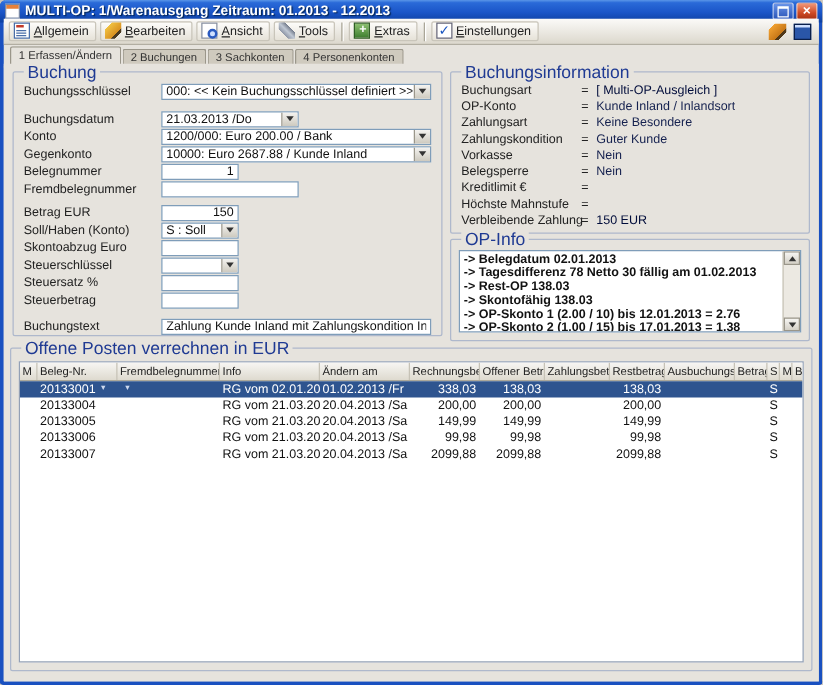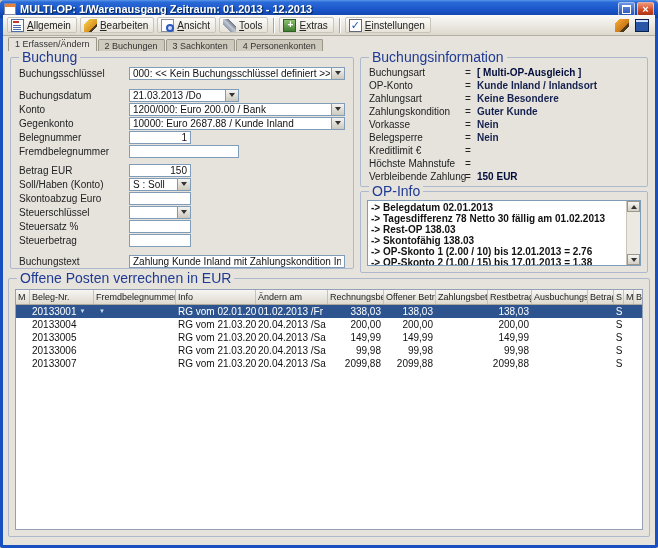--- a/index.html
+++ b/index.html
@@ -9,21 +9,21 @@
   .titlebar{position:absolute;top:-0px;left:-3px;right:-3px;height:18px;background:linear-gradient(#5a96e8 0%,#2a6ad8 12%,#1a55c8 55%,#0c3fa0 100%);border-radius:5px 5px 0 0;display:flex;align-items:center;padding:0 4px;gap:4px;box-sizing:border-box;}
   .app-icon{width:12px;height:12px;background:#fff;border:1px solid #7a8aa8;box-sizing:border-box;box-shadow:inset 0 3px 0 #e8813a;flex:none;}
   .title-text{flex:1;color:#fff;font-weight:700;font-size:11px;white-space:nowrap;overflow:hidden;text-shadow:1px 1px 1px #00214d;}
   .win-btns{display:flex;gap:2px;}
   .win-btn{width:17px;height:14px;border-radius:2px;border:1px solid rgba(255,255,255,.6);display:flex;align-items:center;justify-content:center;box-sizing:border-box;}
   .btn-max{background:linear-gradient(#6a94e8,#2a55b8);}
   .max-glyph{width:7px;height:6px;border:1px solid #fff;border-top-width:2px;}
   .btn-close{background:linear-gradient(#ef9677,#cf4a24 60%,#a83415);color:#fff;font-weight:700;font-size:11px;line-height:11px;}
   
   .toolbar{position:absolute;top:15px;left:0;right:0;height:21px;background:linear-gradient(#fbfaf8,#dcd8cd);border-bottom:1px solid #b2ae a2;border-bottom:1px solid #b2aea2;display:flex;align-items:center;padding:0 4px;gap:3px;box-sizing:border-box;}
-  .tb-item{display:flex;align-items:center;gap:3px;padding:1px 5px 1px 3px;border:1px solid #c9c5ba;border-radius:2px;background:linear-gradient(#fdfcfa,#e6e2d8);height:16px;box-sizing:border-box;cursor:default;}
+  .tb-item{display:flex;align-items:flex-end;gap:3px;padding:1px 5px 1px 3px;border:1px solid #c9c5ba;border-radius:2px;background:linear-gradient(#fdfcfa,#e6e2d8);height:16px;box-sizing:border-box;cursor:default;}
   .tb-label{font-size:10px;color:#222;white-space:nowrap;}
   .tb-sep{width:1px;height:15px;background:#aaa698;box-shadow:1px 0 0 #fff;margin:0 2px;}
   .tb-right{margin-left:auto;display:flex;gap:6px;align-items:center;padding-right:2px;}
   .tbi{width:13px;height:13px;display:inline-block;position:relative;flex:none;box-sizing:border-box;}
   .form-icon{background:#fff;border:1px solid #4a6ea8;}
   .form-icon::after{content:"";position:absolute;left:1px;top:1px;width:6px;height:2px;background:#c23a2a;}
   .form-icon::before{content:"";position:absolute;left:1px;top:5px;width:8px;height:1px;background:#4a6ea8;box-shadow:0 2px 0 #4a6ea8,0 4px 0 #4a6ea8;}
   .edit-icon{background:linear-gradient(135deg,transparent 22%,#f0c040 22%,#d89020 68%,#4a3a20 68%,#4a3a20 80%,transparent 80%);}
   .view-icon{background:#fff;border:1px solid #8890a0;}
   .view-icon::after{content:"";position:absolute;right:-1px;bottom:-1px;width:8px;height:8px;border:2px solid #2a5ac0;border-radius:50%;background:#cfe0ff;box-sizing:border-box;}
@@ -57,21 +57,21 @@
   .num .field-text{text-align:right;}
   .combo{padding-right:14px;}
   .combo-btn{position:absolute;right:0;top:0;bottom:0;width:12px;background:linear-gradient(#f4f3f0,#cdc9be);border-left:1px solid #9a968a;display:flex;align-items:center;justify-content:center;}
   .combo-tri{width:0;height:0;border-left:3px solid transparent;border-right:3px solid transparent;border-top:4px solid #333;}
   .w216{width:216px;flex:none;}.w110{width:110px;flex:none;}.w62{width:62px;flex:none;}
   
   .info-rows{padding:8px 6px 0 8px;}
   .info-row{display:flex;height:13px;align-items:center;font-size:10px;}
   .info-label{width:96px;flex:none;color:#222;white-space:nowrap;}
   .info-eq{width:12px;flex:none;color:#222;}
-  .info-value{font-weight:700;color:#15214f;white-space:nowrap;overflow:hidden;}
+  .info-value{font-weight:400;color:#15214f;white-space:nowrap;overflow:hidden;}
   .info-value.strong{color:#000c3a;}
   
   .listbox{position:absolute;left:6px;top:8px;right:6px;bottom:6px;background:#fff;border:1px solid #7f9db9;overflow:hidden;padding:1px 16px 1px 3px;box-sizing:border-box;}
   .op-line{font-size:10px;font-weight:700;line-height:11px;white-space:nowrap;color:#111;}
   .vscroll{position:absolute;right:0;top:0;bottom:0;width:13px;background:#ece9e2;border-left:1px solid #c8c4b8;display:flex;flex-direction:column;justify-content:space-between;}
   .sb-btn{height:11px;background:linear-gradient(#f6f5f2,#d4d0c6);border:1px solid #9a968a;display:flex;align-items:center;justify-content:center;box-sizing:border-box;}
   .tri-up{width:0;height:0;border-left:3px solid transparent;border-right:3px solid transparent;border-bottom:4px solid #333;}
   .tri-down{width:0;height:0;border-left:3px solid transparent;border-right:3px solid transparent;border-top:4px solid #333;}
   
   .tablebox{position:absolute;left:6px;top:10px;right:6px;bottom:6px;background:#fff;border:1px solid #93a0b5;overflow:hidden;box-sizing:border-box;}

